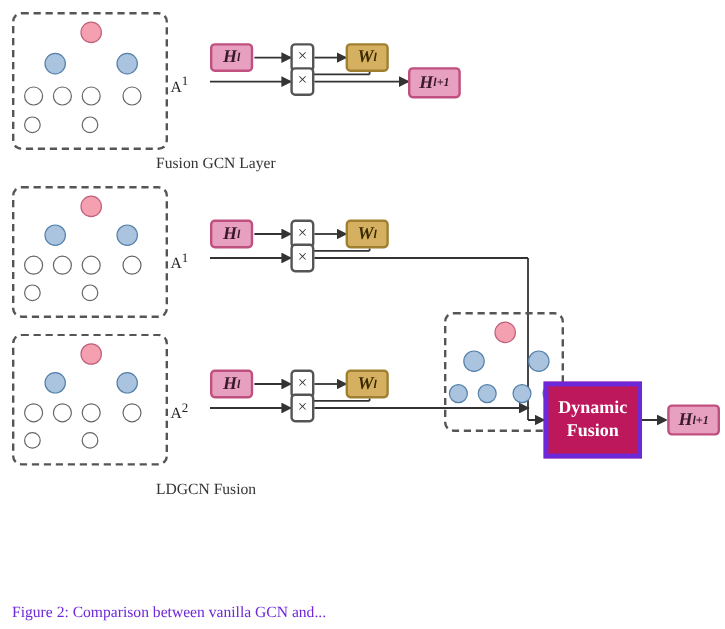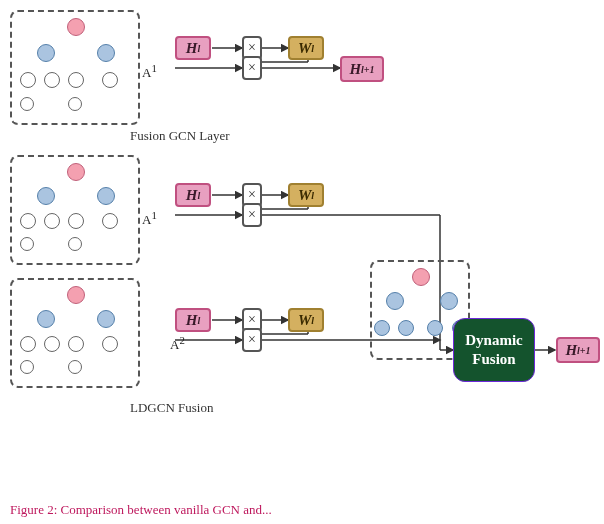--- a/index.html
+++ b/index.html
@@ -64,21 +64,21 @@
       color: #222;
     }
 
     
     .caption {
       position: absolute;
       bottom: 4px;
       left: 50%;
       transform: translateX(-50%);
       font-size: 13px;
-      color: #be185d;
+      color: #6d28d9;
       white-space: nowrap;
     }
 
     
     .svg-overlay {
       position: absolute;
       top: 0; left: 0;
       width: 604px;
       height: 524px;
       pointer-events: none;
@@ -87,23 +87,23 @@
     .section-label {
       position: absolute;
       font-size: 13px;
       color: #333;
       font-style: normal;
     }
 
     
     .dynamic-fusion {
       position: absolute;
-      background: #14532d;
-      border: 1px solid #6d28d9;
-      border-radius: 12px;
+      background: #be185d;
+      border: 4px solid #6d28d9;
+      border-radius: 0;
       color: white;
       font-size: 15px;
       font-weight: bold;
       display: flex;
       align-items: center;
       justify-content: center;
       text-align: center;
       line-height: 1.3;
     }
   </style>
@@ -235,21 +235,21 @@
 
 <div class="mul-box" style="left:242px; top:183px; width:20px; height:24px;">×</div>
 
 <div class="math-box box-tan" style="left:288px; top:183px; width:36px; height:24px;">
   <span>W</span>
     <sub style="font-size:10px">l</sub>
 </div>
 
 <div class="mul-box" style="left:242px; top:203px; width:20px; height:24px;">×</div>
 
-<div class="label" style="left:142px; top:334px;margin-left:28px;">
+<div class="label" style="left:142px; top:334px;">
   <span>A</span><sup>2</sup>
 </div>
 
 <div class="math-box box-pink" style="left:175px; top:308px; width:36px; height:24px;">
   <span>H</span>
     <sub style="font-size:10px">l</sub>
 </div>
 
 <div class="mul-box" style="left:242px; top:308px; width:20px; height:24px;">×</div>
 

